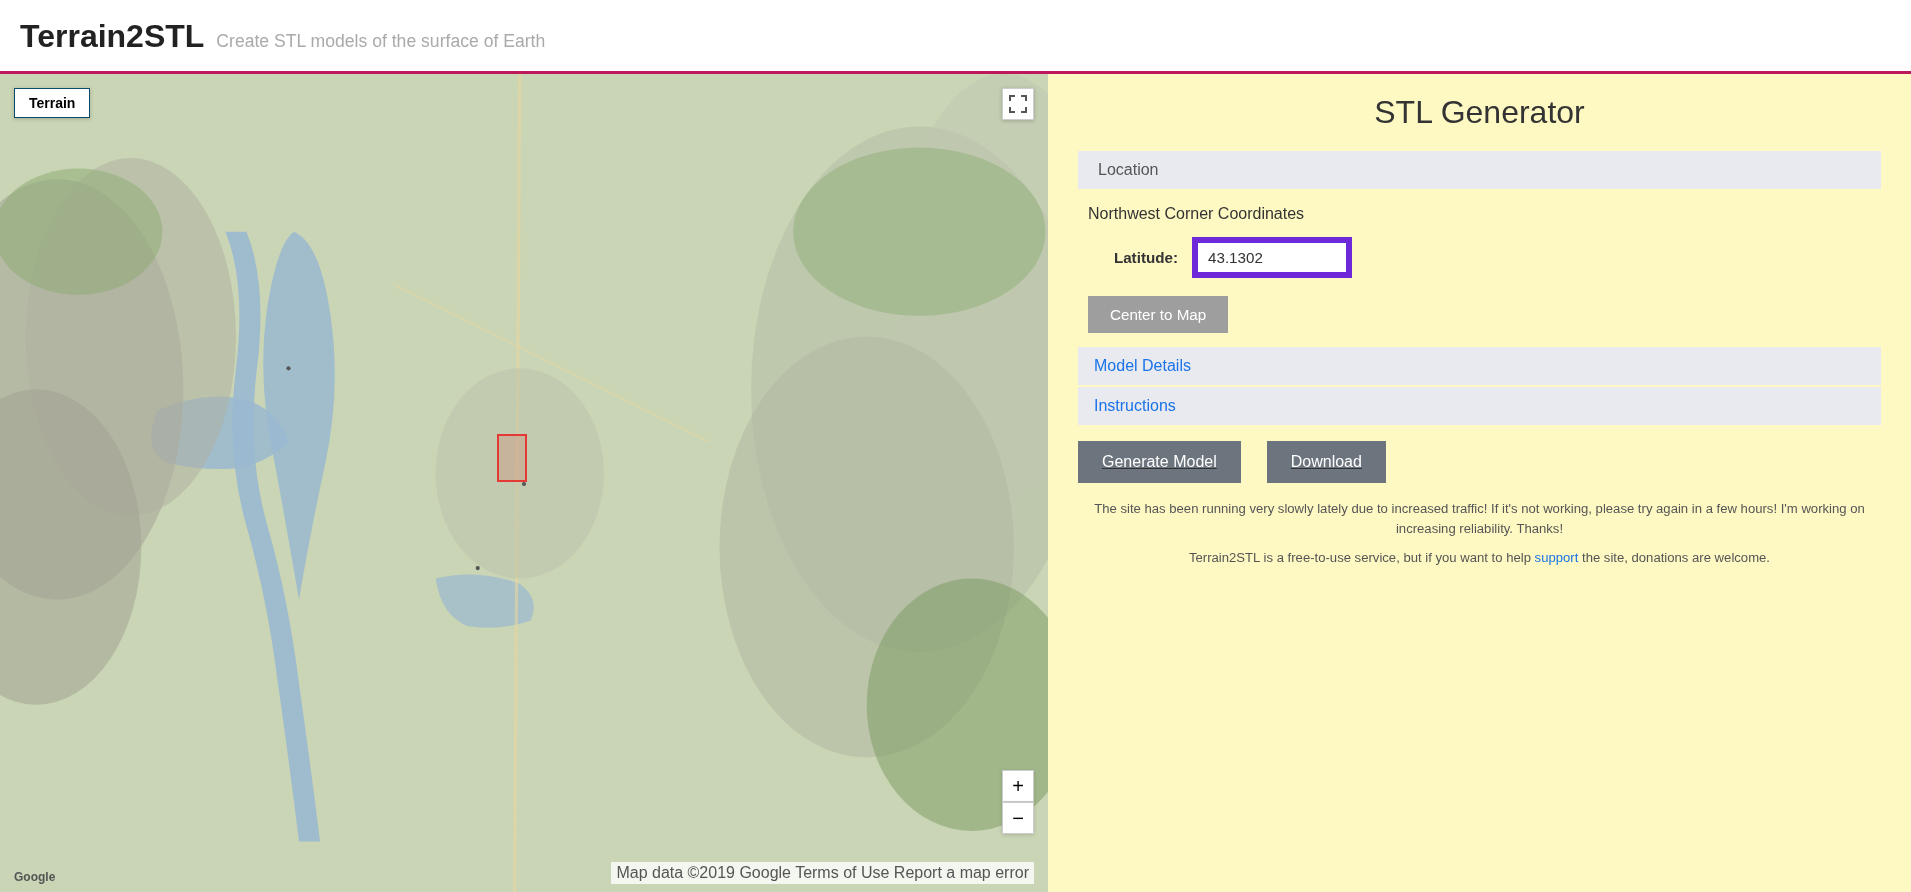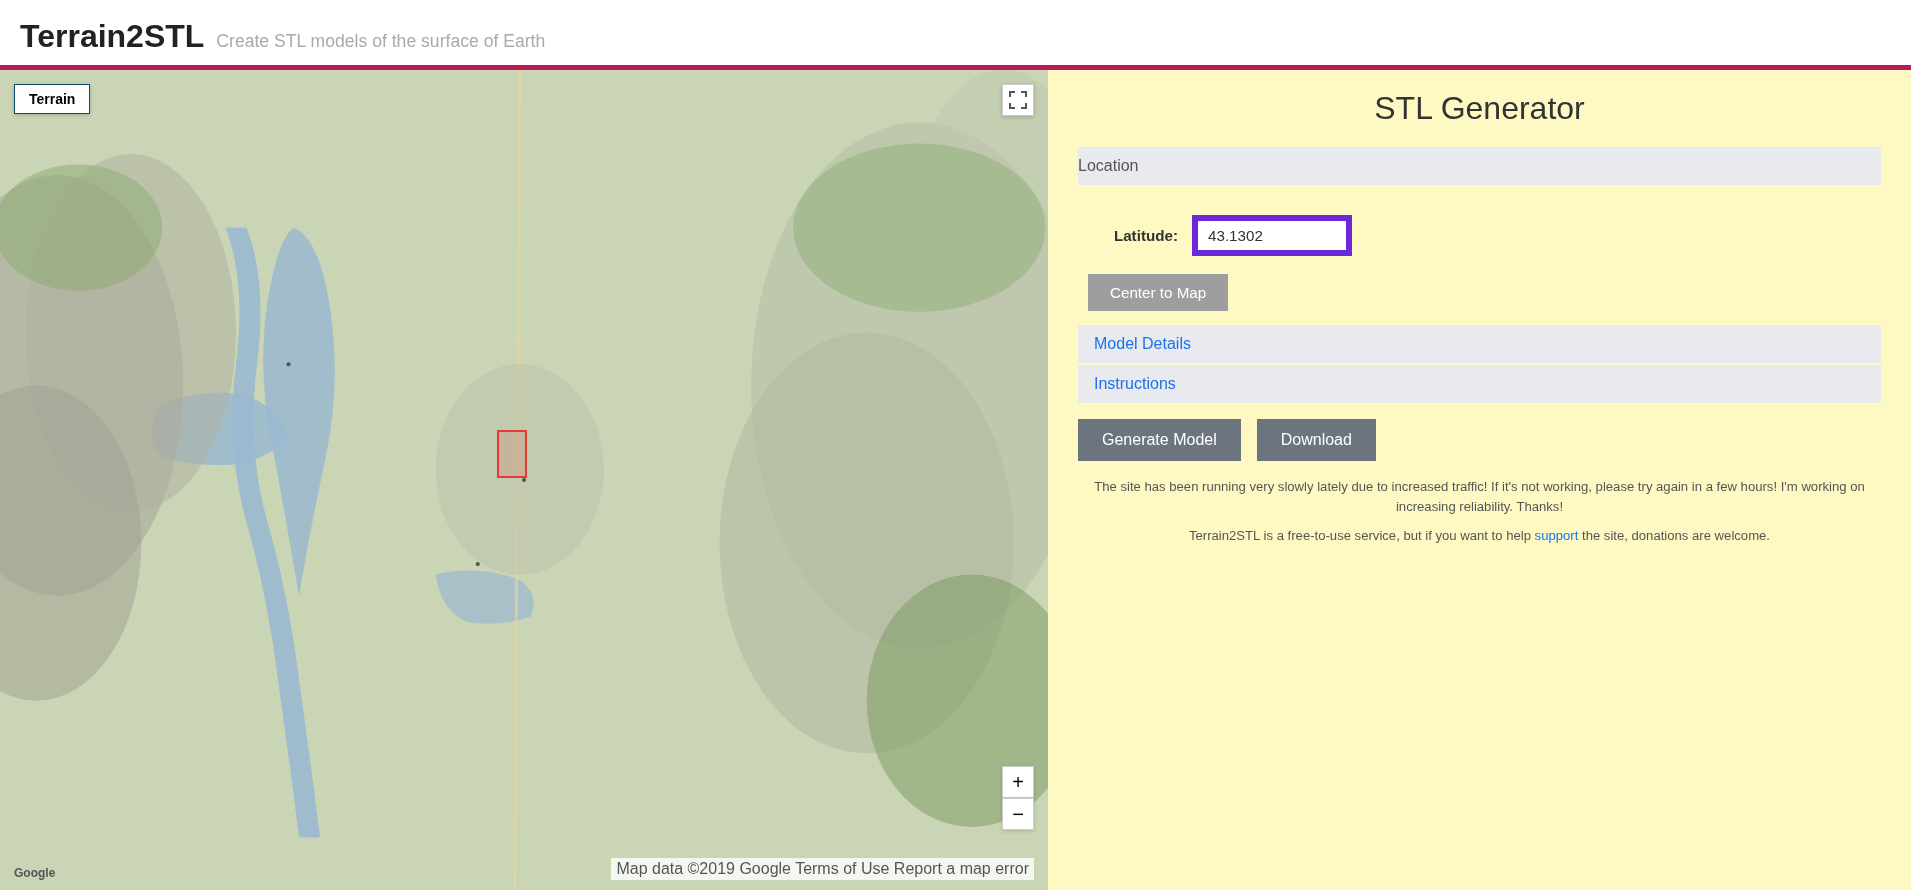--- a/index.html
+++ b/index.html
@@ -2,22 +2,22 @@
 <html><head>
   <meta charset="utf-8">
   <style>
     * { box-sizing: border-box; margin: 0; padding: 0; }
     body {
       font-family: Arial, sans-serif;
       background: #fff;
       color: #333;
     }
     #app-header {
-      padding: 18px 20px 10px 20px;
-      border-bottom: 5px solid #be185d;
+      padding: 18px 20px 16px 20px;
+      border-bottom: 3px solid #be185d;
     }
     #app-header h1 {
       font-size: 2rem;
       font-weight: 700;
       color: #222;
       display: inline;
     }
     #app-header .subtitle {
       font-size: 1.1rem;
       color: #aaa;
@@ -125,24 +125,24 @@
     }
     #stl-title {
       font-size: 2rem;
       font-weight: 300;
       color: #333;
       text-align: center;
       margin-bottom: 20px;
     }
     .section-header {
       background: #e8eaf0;
-      padding: 10px 0;
-      font-size: 1rem;
-      color: #555;
-      margin-bottom: 14px;
+      padding: 10px 20px;
+      font-size: 1rem;
+      color: #555;
+      margin-bottom: 0;
       cursor: pointer;
     }
     #location-section {
       margin-bottom: 4px;
     }
     #location-content {
       padding: 16px 10px 10px 10px;
     }
     #location-content h3 {
       font-size: 1rem;
@@ -199,22 +199,23 @@
     #instructions-header {
       background: #e8eaf0;
       padding: 10px 16px;
       color: #1a73e8;
       font-size: 1rem;
       cursor: pointer;
       margin-bottom: 16px;
     }
     #action-buttons {
       display: flex;
-      gap: 16px;
+      gap: 26px;
       margin-bottom: 16px;
+      text-decoration: underline;
     }
     .action-btn {
       background: #6c757d;
       color: #fff;
       border: none;
       padding: 12px 24px;
       font-size: 1rem;
       cursor: pointer;
       font-weight: 500;
     }
@@ -319,20 +320,21 @@
       <div id="map-attribution">Map data ©2019 Google  Terms of Use  Report a map error</div>
     </div>
   </div>
 
   <div id="right-panel">
     <h2 id="stl-title">STL Generator</h2>
 
     <div id="location-section">
       <div class="section-header">Location</div>
       <div id="location-content">
+        <h3>Northwest Corner Coordinates</h3>
         <div class="coord-row">
           <span class="coord-label">Latitude:</span>
           <input class="coord-input" type="text" value="43.1302" style="">
         </div>
         <button id="center-map-btn">Center to Map</button>
       </div>
     </div>
 
     <div id="model-details-header">Model Details</div>
 

